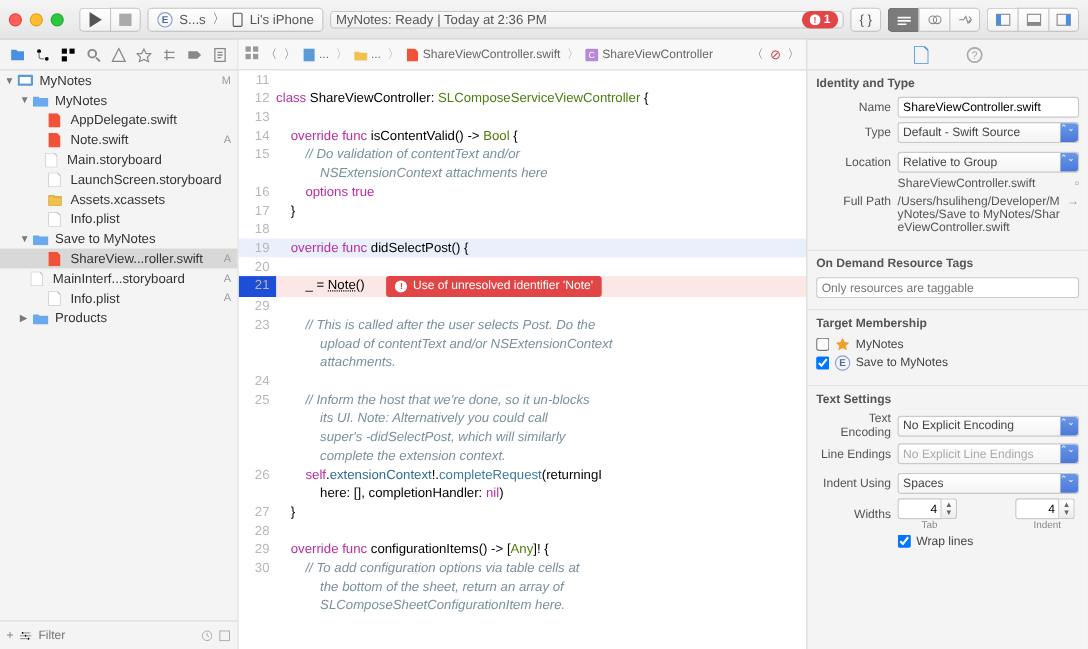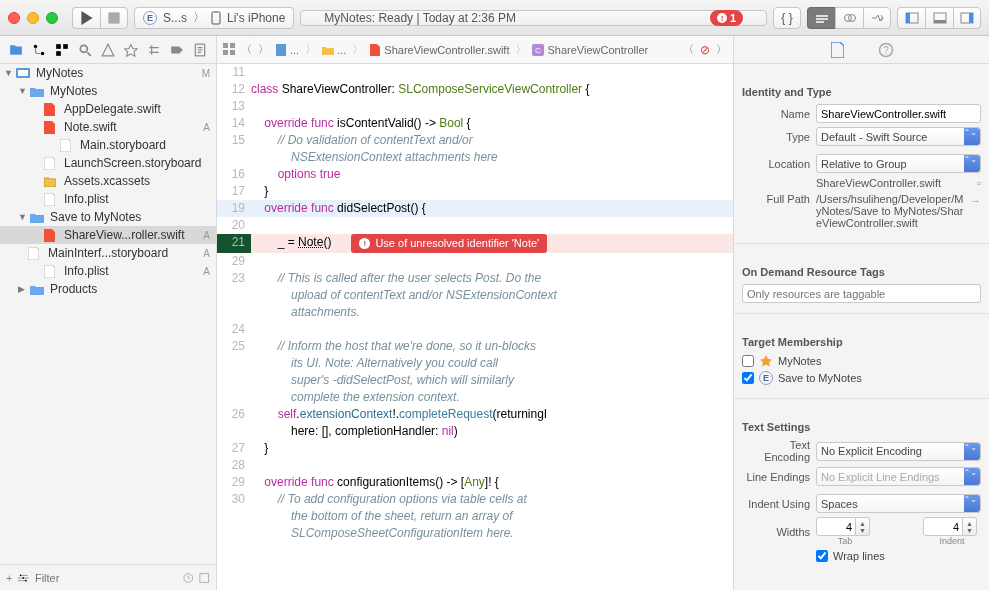--- a/index.html
+++ b/index.html
@@ -10,21 +10,21 @@
 .dot.red { background: #ff5f57; border: .5px solid #e14139; }
 .dot.yellow { background: #febc2e; border: .5px solid #e1a019; }
 .dot.green { background: #28c840; border: .5px solid #20a82e; }
 .tbtn { height: 22px; min-width: 28px; padding: 0 6px; background: linear-gradient(#fff,#f1f1f1); border: 1px solid #c6c6c6; border-radius: 4px; display: inline-flex; align-items: center; justify-content: center; color: #555; font-size: 12px; }
 .tbtn.selected { background: #7b7b7b; color: #fff; border-color: #6a6a6a; }
 .titletext { font-size: 12px; color: #555; }
 .titletext .bold { font-weight: 500; }
 .scheme-pill { height: 22px; background: linear-gradient(#fff,#f1f1f1); border: 1px solid #c6c6c6; border-radius: 4px; display: flex; align-items: center; padding: 0 8px; gap: 6px; font-size: 12px; color: #555; }
 .scheme-badge { width:14px; height:14px; border-radius:50%; border:1px solid #8aa0c8; color:#4a6aa6; font-size:9px; display:inline-flex; align-items:center; justify-content:center; font-weight:600; }
 .err-badge { background:#e24545; color:#fff; border-radius:8px; height:16px; padding:0 7px; font-size:11px; display:inline-flex; align-items:center; font-weight:600; }
-.status { flex: 1; background: linear-gradient(#fafafa,#f0f0f0); border: 1px solid #c6c6c6; border-radius: 4px; height: 16px; display: flex; align-items: center; padding: 0 23px; gap: 8px; }
+.status { flex: 1; background: linear-gradient(#fafafa,#f0f0f0); border: 1px solid #c6c6c6; border-radius: 4px; height: 16px; display: flex; align-items: center; padding: 0 4px; gap: 8px; }
 .spacer { flex: 1; }
 .btn-row { display: inline-flex; }
 .btn-row .tbtn { border-radius: 0; border-right-width: 0; }
 .btn-row .tbtn:first-child { border-top-left-radius: 4px; border-bottom-left-radius: 4px; }
 .btn-row .tbtn:last-child { border-top-right-radius: 4px; border-bottom-right-radius: 4px; border-right-width: 1px; }
 .tbtn svg { width:14px; height:14px; }
 .main { flex: 1; display: flex; overflow: hidden; }
 .nav { width: 217px; background: #f4f4f4; border-right: 1px solid #d9d9d9; display: flex; flex-direction: column; }
 .nav-tabs { height: 28px; border-bottom: 1px solid #d9d9d9; display: flex; align-items: center; justify-content: space-around; padding: 0 4px; }
 .nav-tabs span { width: 18px; height: 18px; display: inline-flex; align-items: center; justify-content: center; color: #888; }
@@ -61,21 +61,21 @@
 .id { color: #2f6e93; }
 .com { color: #78909c; font-style: italic; }
 .nil { color: #b82da0; }
 .err-inline { background:#e24545; color:#fff; padding:1px 8px; border-radius:3px; font-family:-apple-system,Arial; font-size:11px; display:inline-flex; align-items:center; gap:5px; margin-left:20px; }
 .err-dot { width:11px; height:11px; border-radius:50%; background:#fff; color:#e24545; font-weight:700; font-size:8px; display:inline-flex; align-items:center; justify-content:center; }
 .inspector { width: 256px; background: #f4f4f4; border-left: 1px solid #d9d9d9; display: flex; flex-direction: column; font-size: 11px; color: #444; overflow-y:auto; }
 .insp-tabs { height: 28px; border-bottom: 1px solid #d9d9d9; display: flex; align-items: center; justify-content: center; gap: 30px; }
 .insp-tabs span { color: #888; width: 18px; height: 18px; display:inline-flex; align-items:center; justify-content:center; }
 .insp-tabs span.active { color: #4a90e2; }
 .insp-sec { padding: 6px 8px 10px 8px; border-bottom: 1px solid #e0e0e0; }
-.insp-hdr { font-weight: 600; font-size: 11px; color: #555; margin-bottom: 6px; margin-top: 16px; }
+.insp-hdr { font-weight: 600; font-size: 11px; color: #555; margin-bottom: 6px; }
 .frow { display: flex; align-items: center; margin-bottom: 4px; gap: 6px; }
 .flabel { width: 68px; text-align: right; font-size: 11px; color: #555; }
 .finput, .fselect { flex: 1; height: 19px; border: 1px solid #c9c9c9; border-radius: 3px; background: #fff; font-size: 11px; padding: 0 4px; }
 .fselect { background: linear-gradient(#fff,#f4f4f4); position: relative; display:flex; align-items:center; padding-right:18px; }
 .fselect::after { content: ''; position: absolute; right: 0; top: 0; width: 16px; height: 100%; background: linear-gradient(#6a98e8,#4a78d8); border-top-right-radius: 3px; border-bottom-right-radius: 3px; }
 .fselect::before { content:'⌃⌄'; position:absolute; right:3px; top:1px; color:#fff; font-size:8px; z-index:1; white-space:pre; line-height:8px; }
 .ftext { font-size:11px; color:#555; }
 .chk { display:flex; align-items:center; gap:5px; margin-bottom:3px; font-size:11px; }
 .chk input { width:12px; height:12px; }
 .faded input::placeholder, .faded { color:#aaa; }
@@ -251,21 +251,21 @@
         </div>
       <div class="tree-row" style="padding-left:44px">
           <span class="ficon">
             <svg width="11" height="13" viewBox="0 0 11 13">
               <path d="M0 0h8l3 3v10H0z" class="swift-ico"></path>
             </svg>
           </span>
           <span>Note.swift</span>
           <span class="badge">A</span>
         </div>
-      <div class="tree-row" style="padding-left:60px">
+      <div class="tree-row" style="padding-left:41px">
           <span class="ficon">
             <svg width="11" height="13" viewBox="0 0 11 13">
               <path d="M0 0h8l3 3v10H0z" class="story-ico"></path>
             </svg>
           </span>
           <span>Main.storyboard</span>
         </div>
       <div class="tree-row" style="padding-left:44px">
           <span class="ficon">
             <svg width="11" height="13" viewBox="0 0 11 13">
@@ -421,30 +421,34 @@
             NSExtensionContext attachments here</span></span>
         </div>
       <div class="cline">
           <span class="gut">16</span>
           <span class="txt">        <span class="kw">options</span> <span class="kw">true</span></span>
         </div>
       <div class="cline">
           <span class="gut">17</span>
           <span class="txt">    }</span>
         </div>
+      <div class="cline">
+          <span class="gut">18</span>
+          <span class="txt"> </span>
+        </div>
       <div class="cline hl-line">
           <span class="gut" style="background:#e8f1fb">19</span>
           <span class="txt">    <span class="kw">override</span> <span class="kw">func</span> <span>didSelectPost</span>() {</span>
         </div>
       <div class="cline">
           <span class="gut">20</span>
           <span class="txt"> </span>
         </div>
       <div class="cline err-line">
-          <span class="gut" style="background:#14532d">21</span>
+          <span class="gut" style="background:#1d4ed8">21</span>
           <span class="txt">        <span>_ =</span> <span style="text-decoration:underline dotted">Note</span>()<span class="err-inline"><span class="err-dot">!</span><span>Use of unresolved identifier 'Note'</span></span></span>
         </div>
       <div class="cline">
           <span class="gut">29</span>
           <span class="txt"> </span>
         </div>
       <div class="cline">
           <span class="gut">23</span>
           <span class="txt">        <span class="com">// This is called after the user selects Post. Do the
             upload of contentText and/or NSExtensionContext

